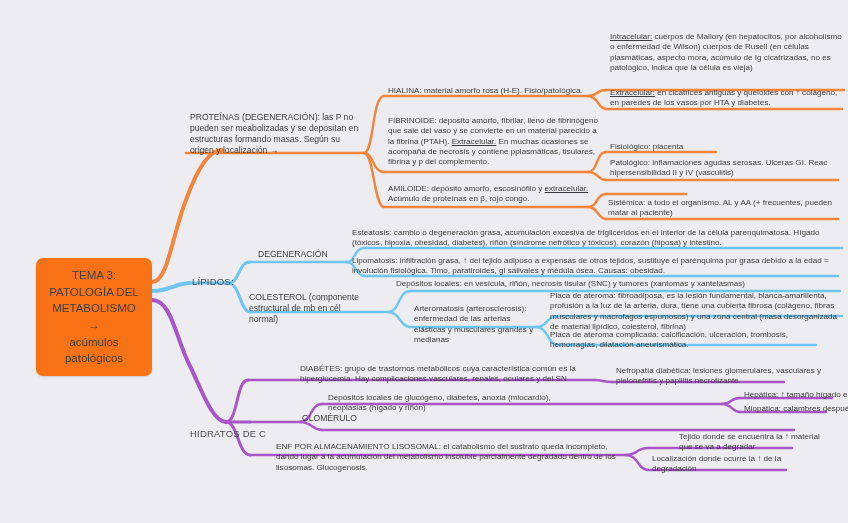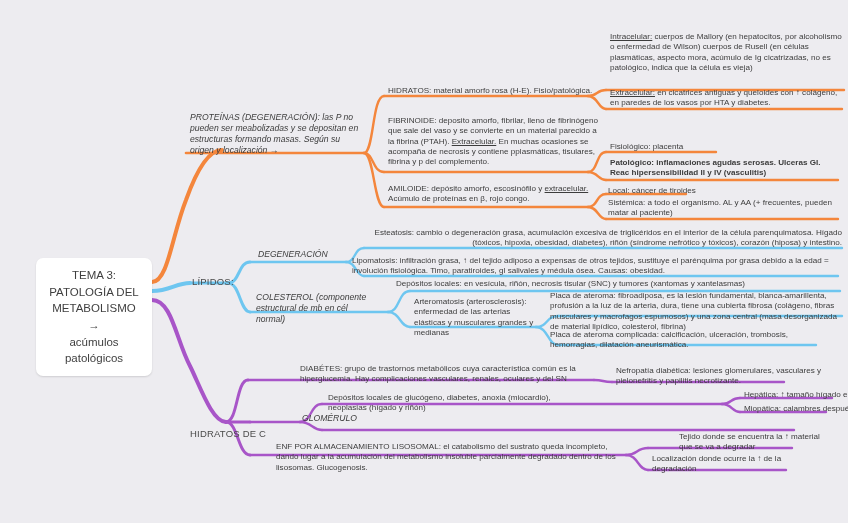--- a/index.html
+++ b/index.html
@@ -8,33 +8,33 @@
     background:#edecf0;
     font-family:"Liberation Sans", sans-serif;
     color:#3a3a3a;
     overflow:hidden;
     position:relative;
   }
   #map{position:absolute;left:0;top:0;width:848px;height:523px;}
   svg.links{position:absolute;left:0;top:0;width:848px;height:523px;pointer-events:none;}
   .node{position:absolute;box-sizing:border-box;line-height:1.28;}
   .center{
-    background:#ffffff;
+    background:#f97316;
     border-radius:7px;
     text-align:center;
     font-size:11.5px;
     color:#3f3f3f;
     padding:9px 12px;
     box-shadow:0 1px 2px rgba(0,0,0,.13);
     line-height:1.45;
   }
   .branch-label{font-size:9.5px;color:#4a4a4a;letter-spacing:.2px;}
   .leaf{font-size:8.1px;color:#3c3c3c;}
   u{text-decoration:underline;}
-  .lbl-big{font-size:8.6px;font-style:italic;}
+  .lbl-big{font-size:8.6px;}
 </style>
 </head>
 <body>
 
 <div id="map">
 
 <svg class="links" viewBox="0 0 848 523">
   <g fill="none" stroke-width="2.4" stroke-linecap="round">
 
     <path d="M152,282 C168,282 172,235 186,200 C196,172 208,150 222,150" stroke="#f4863c" stroke-width="4"></path>
@@ -112,51 +112,50 @@
 </svg>
 
 <div class="node center" style="left:36px;top:258px;width:116px;">
   <div>TEMA 3: PATOLOGÍA DEL</div>
   <div>METABOLISMO →</div>
   <div>acúmulos patológicos</div>
 </div>
 
 <div class="node leaf lbl-big" style="left:190px;top:112px;width:176px;">PROTEÍNAS (DEGENERACIÓN): las P no pueden ser meabolizadas y se depositan en estructuras formando masas. Según su origen y localización →</div>
 
-<div class="node leaf" style="left:388px;top:86px;width:210px;">HIDRATOS: material amorfo rosa (H-E). Fisio/patológica.</div>
+<div class="node leaf" style="left:388px;top:86px;width:210px;">HIALINA: material amorfo rosa (H-E). Fisio/patológica.</div>
 
 <div class="node leaf" style="left:388px;top:116px;width:212px;">FIBRINOIDE: deposito amorfo, fibrilar, lleno de fibrinógeno que sale del vaso y se convierte en un material parecido a la fibrina (PTAH). <u>Extracelular.</u>  En muchas ocasiones se acompaña de necrosis y contiene pplasmáticas, tisulares, fibrina y p del complemento.</div>
 
 <div class="node leaf" style="left:388px;top:184px;width:212px;">AMILOIDE: depósito amorfo, escosinófilo y <u>extracelular.</u> Acúmulo de proteínas en β, rojo congo.</div>
 
 <div class="node leaf" style="left:610px;top:32px;width:234px;"><u>Intracelular:</u> cuerpos de Mallory (en hepatocitos, por alcoholismo o enfermedad de Wilson) cuerpos de Rusell (en células plasmáticas, aspecto mora, acúmulo de Ig cicatrizadas, no es patológico, indica que la célula es vieja)</div>
 
 <div class="node leaf" style="left:610px;top:88px;width:232px;"><u>Extracelular:</u> en cicatrices antiguas y queloides con ↑ colágeno, en paredes de los vasos por HTA y diabetes.</div>
 
 <div class="node leaf" style="left:610px;top:142px;width:200px;">Fisiológico: placenta</div>
 
-<div class="node leaf" style="left:610px;top:158px;width:228px;font-weight:bold;">Patológico: inflamaciones agudas serosas. Ulceras GI. Reac hipersensibilidad II y IV (vasculitis)</div>
+<div class="node leaf" style="left:610px;top:158px;width:228px;">Patológico: inflamaciones agudas serosas. Ulceras GI. Reac hipersensibilidad II y IV (vasculitis)</div>
 
-<div class="node leaf" style="left:608px;top:186px;width:180px;">Local: cáncer de tiroides</div>
 
 <div class="node leaf" style="left:608px;top:198px;width:230px;">Sistémica: a todo el organismo. AL y AA (+ frecuentes, pueden matar al paciente)</div>
 
 <div class="node branch-label" style="left:192px;top:276px;width:56px;">LÍPIDOS:</div>
 
 <div class="node leaf lbl-big" style="left:258px;top:249px;width:92px;">DEGENERACIÓN</div>
 
-<div class="node leaf lbl-big" style="left:256px;top:292px;width:118px;">COLESTEROL (componente estructural de mb en cél normal)</div>
+<div class="node leaf lbl-big" style="left:249px;top:292px;width:118px;">COLESTEROL (componente estructural de mb en cél normal)</div>
 
-<div class="node leaf" style="left:352px;top:228px;width:490px;text-align:right;">Esteatosis: cambio o degeneración grasa, acumulación excesiva de triglicéridos en el interior de la célula parenquimatosa. Hígado (tóxicos, hipoxia, obesidad, diabetes), riñón (síndrome nefrótico y tóxicos), corazón (hiposa) y intestino.</div>
+<div class="node leaf" style="left:352px;top:228px;width:490px;">Esteatosis: cambio o degeneración grasa, acumulación excesiva de triglicéridos en el interior de la célula parenquimatosa. Hígado (tóxicos, hipoxia, obesidad, diabetes), riñón (síndrome nefrótico y tóxicos), corazón (hiposa) y intestino.</div>
 
 <div class="node leaf" style="left:352px;top:256px;width:486px;">Lipomatosis: infiltración grasa, ↑ del tejido adiposo a expensas de otros tejidos, sustituye el parénquima por grasa debido a la edad = involución fisiológica. Timo, paratiroides, gl salivales y médula ósea. Causas: obesidad.</div>
 
 <div class="node leaf" style="left:396px;top:279px;width:446px;">Depósitos locales: en vesícula, riñón, necrosis tisular (SNC) y tumores (xantomas y xantelasmas)</div>
 
-<div class="node leaf" style="left:414px;top:297px;width:122px;">Arteromatosis (arterosclerosis): enfermedad de las arterias elásticas y musculares grandes y medianas</div>
+<div class="node leaf" style="left:414px;top:304px;width:122px;">Arteromatosis (arterosclerosis): enfermedad de las arterias elásticas y musculares grandes y medianas</div>
 
 <div class="node leaf" style="left:550px;top:291px;width:290px;">Placa de ateroma: fibroadiposa, es la lesión fundamental, blanca-amarillenta, profusión a la luz de la arteria, dura, tiene una cubierta fibrosa (colágeno, fibras musculares y macrofagos espumosos) y una zona central (masa desorganizada de material lipídico, colesterol, fibrina)</div>
 
 <div class="node leaf" style="left:550px;top:330px;width:264px;">Placa de ateroma complicada: calcificación, ulceración, trombosis, hemorragias, dilatación aneurismática.</div>
 
 <div class="node branch-label" style="left:190px;top:416px;width:80px;margin-top:12px;">HIDRATOS DE C</div>
 
 <div class="node leaf" style="left:300px;top:364px;width:310px;">DIABÉTES: grupo de trastornos metabólicos cuya característica común es la hiperglucemia. Hay complicaciones vasculares, renales, oculares y del SN</div>
 
 <div class="node leaf lbl-big" style="left:302px;top:413px;width:78px;">GLOMÉRULO</div>

